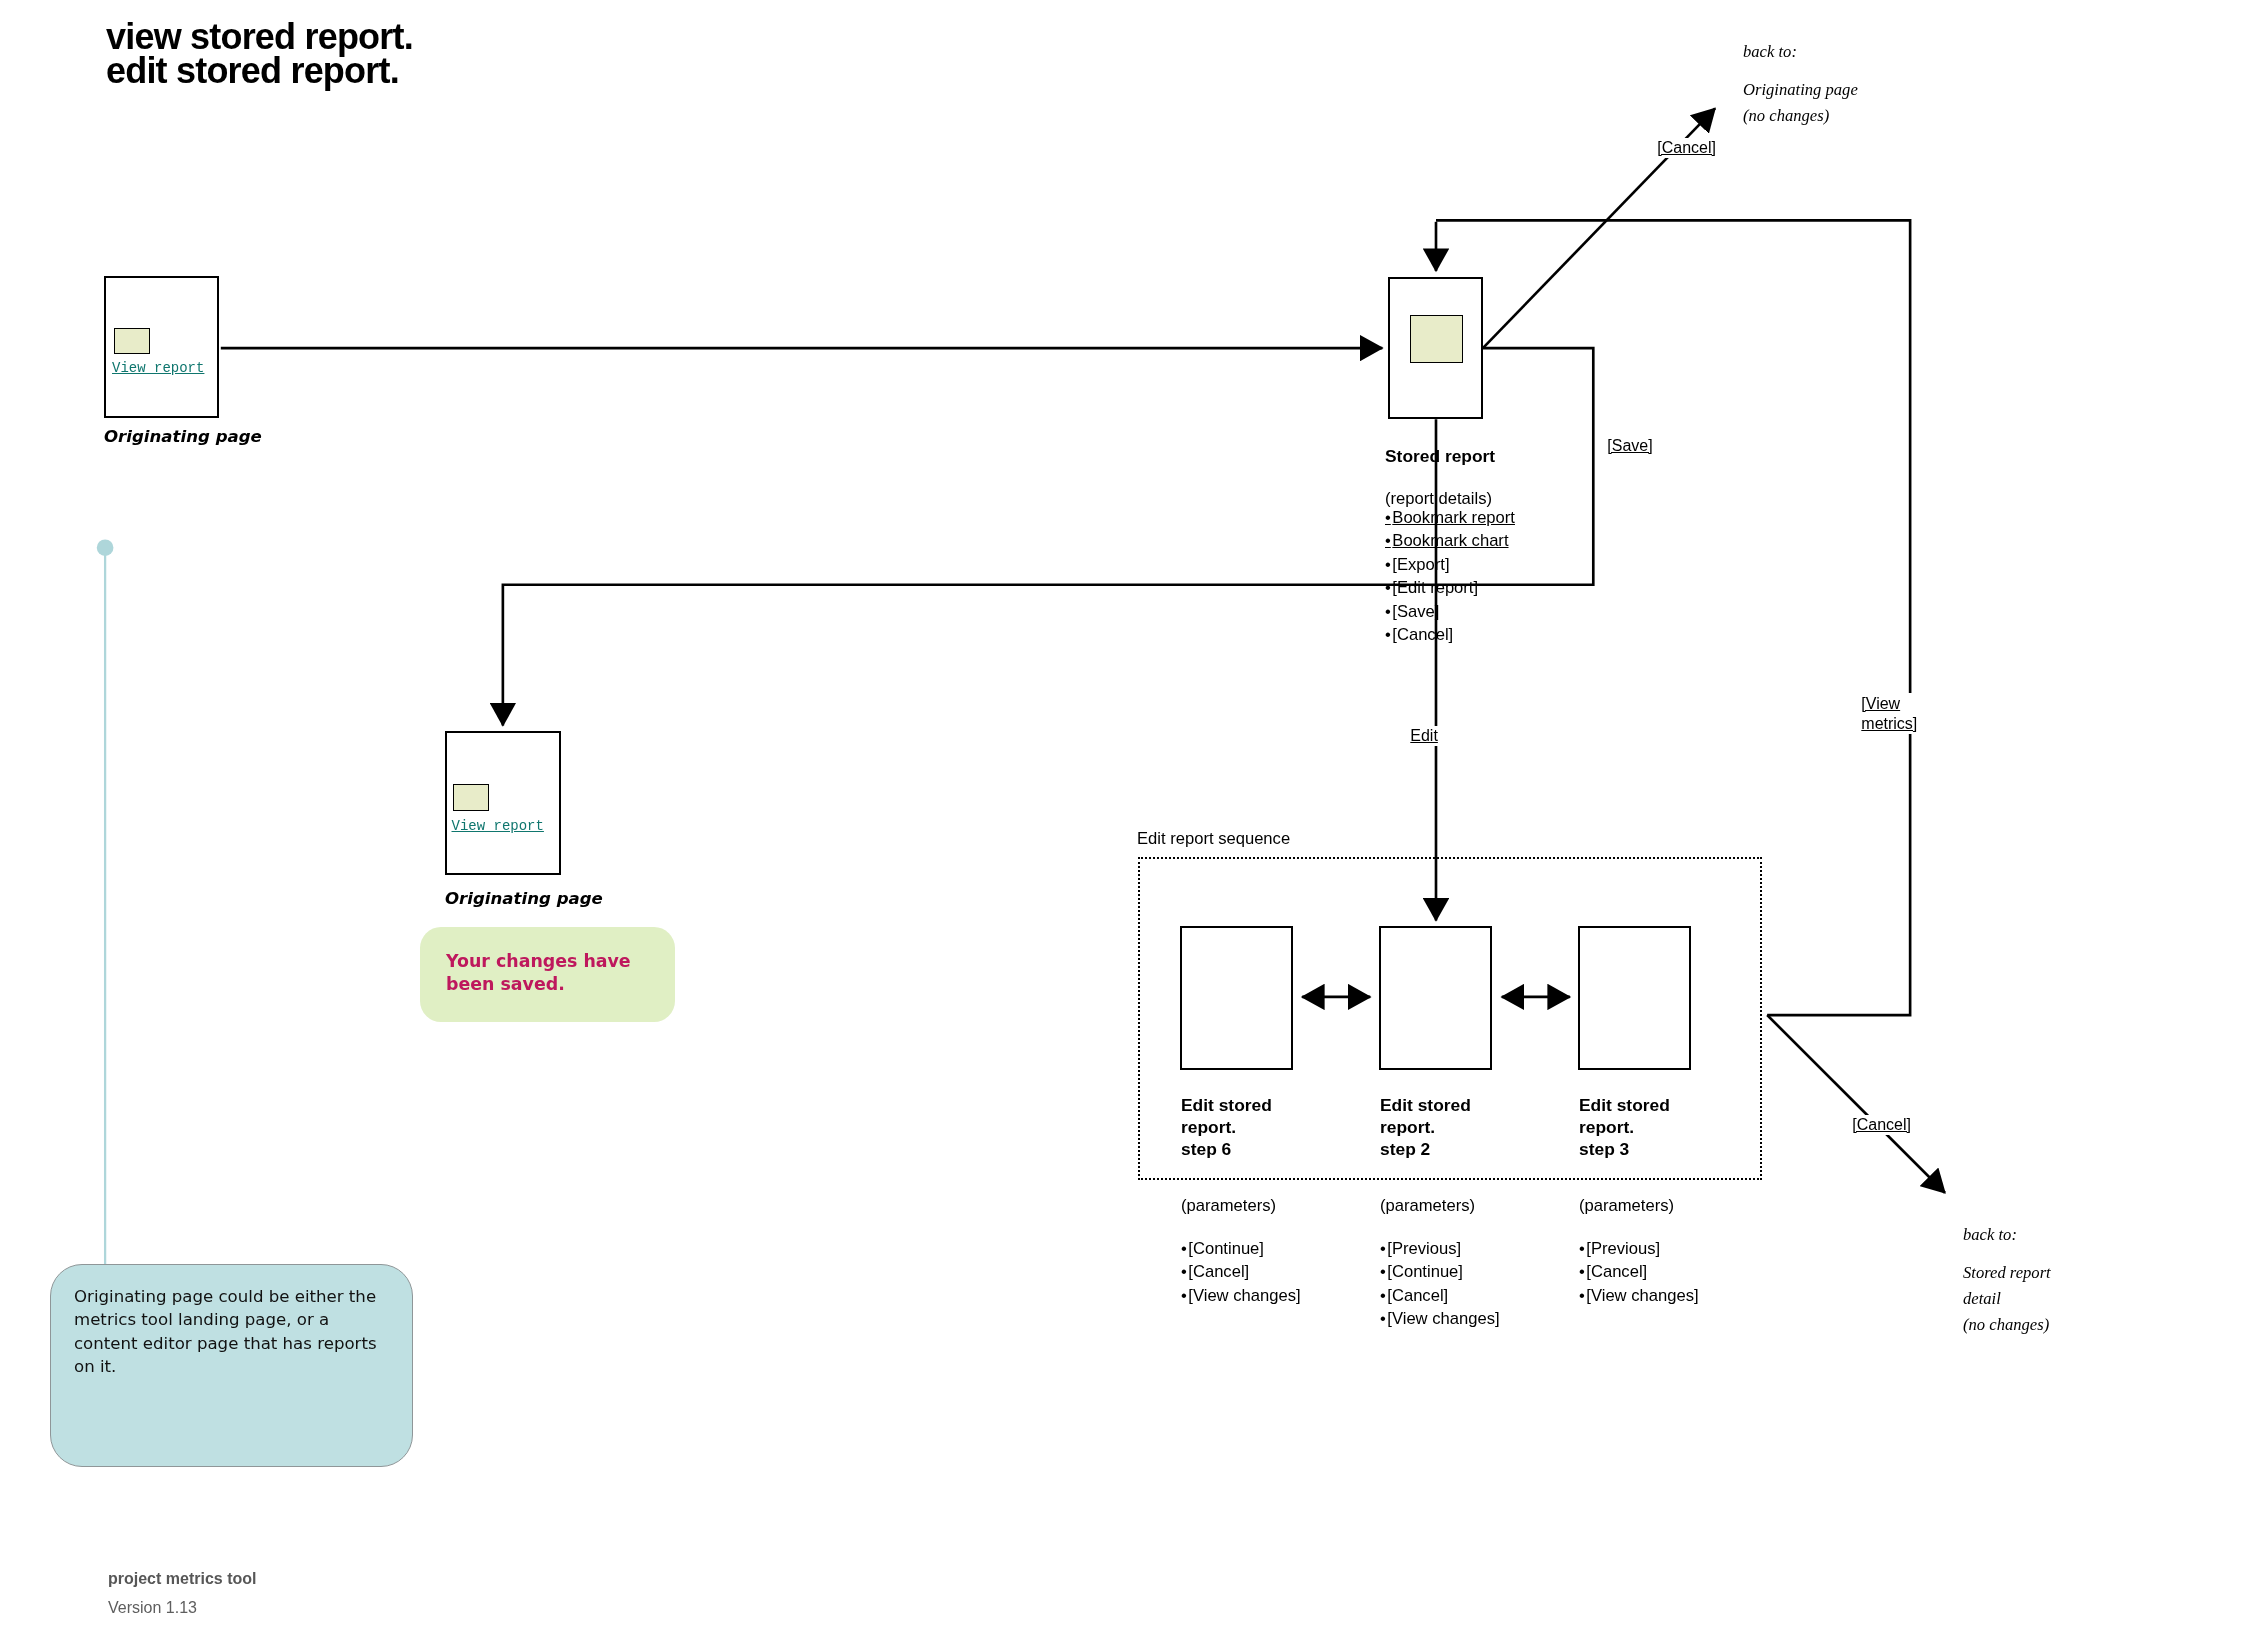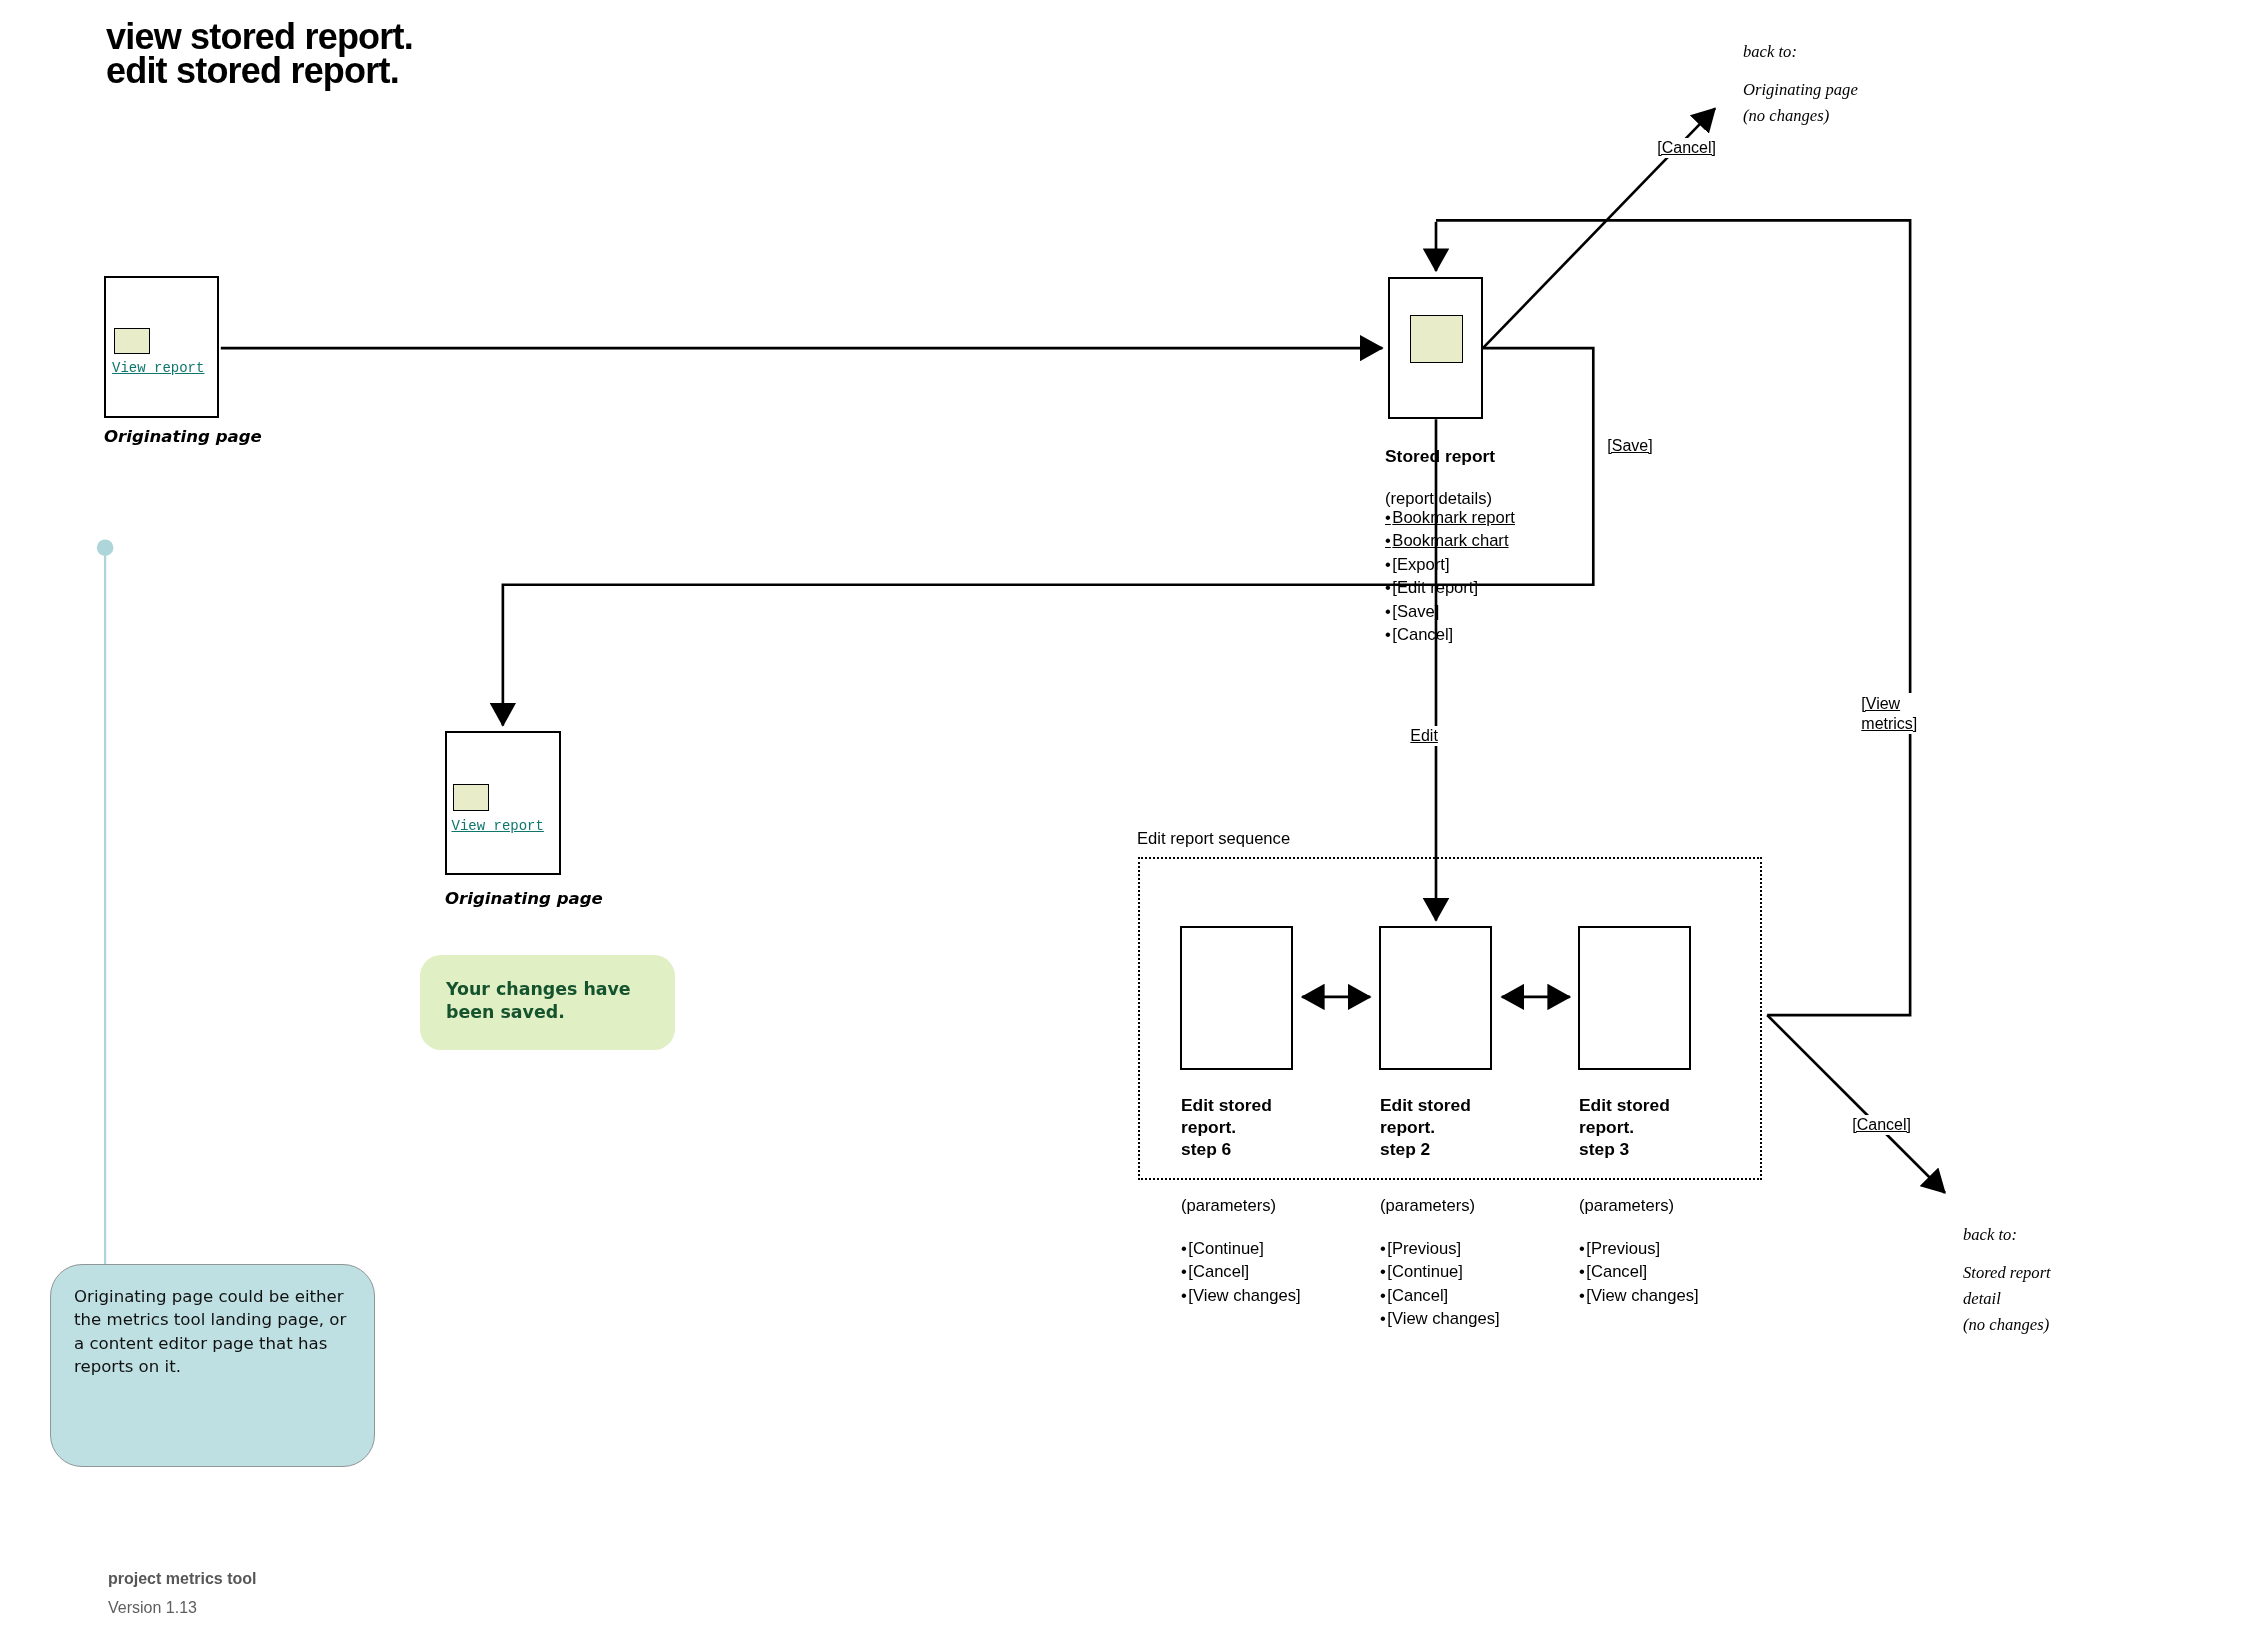--- a/index.html
+++ b/index.html
@@ -26,21 +26,21 @@
   .italic-note{font-style:italic;font-size:16.6px;line-height:26px;font-family:Liberation Serif, serif;}
   
   .dashed-box{position:absolute;border:2.3px dotted #000;box-sizing:border-box;background:transparent;}
   .step-title{font-weight:bold;font-size:17.4px;line-height:22px;}
   
   .teal-callout{position:absolute;background:#bfe0e2;border:1.5px solid #8f9698;border-radius:32px;
                 box-sizing:border-box;padding:19.7px 23px;font-family:"DejaVu Sans",sans-serif;
                 font-size:16.6px;line-height:23.4px;color:#111;}
   .toast{position:absolute;background:#e0efc4;border-radius:21px;box-sizing:border-box;
          padding:23px 23px 0 26px;font-family:"DejaVu Sans",sans-serif;font-weight:bold;
-         font-size:17.4px;line-height:23px;color:#14532d;margin-top:28px;}
+         font-size:17.4px;line-height:23px;color:#be185d;}
   .footer-app{font-weight:bold;font-size:16px;color:#575757;}
   .footer-ver{font-size:16px;color:#5e5e5e;}
   svg.wires{position:absolute;left:0;top:0;}
 </style>
 </head>
 <body>
 
 <div id="canvas">
 
   <svg class="wires" width="2261" height="1649" viewBox="0 0 2990 2180">
@@ -155,19 +155,19 @@
     <div>(no changes)</div>
   </div>
 
   <div class="wirebox" style="left:445px;top:731px;width:116px;height:144px;">
     <div class="thumb" style="left:6px;top:51px;width:36px;height:27px;"></div>
     <div class="abs link" style="left:4.5px;top:85px;">View report</div>
   </div>
   <div class="abs caption" style="left:445px;top:889px;">Originating page</div>
   <div class="toast" style="left:420px;top:927px;width:255px;height:95px;">Your changes have been saved.</div>
 
-  <div class="teal-callout" style="left:50px;top:1264px;width:325px;height:203px;">Originating page could be either the metrics tool landing page, or a content editor page that has reports on it.</div>
+  <div class="teal-callout" style="left:50px;top:1264px;width:363px;height:203px;">Originating page could be either the metrics tool landing page, or a content editor page that has reports on it.</div>
 
   <div class="abs footer-app" style="left:108px;top:1570px;">project metrics tool</div>
   <div class="abs footer-ver" style="left:108px;top:1599px;">Version 1.13</div>
 
 </div>
 
 
 </body></html>

